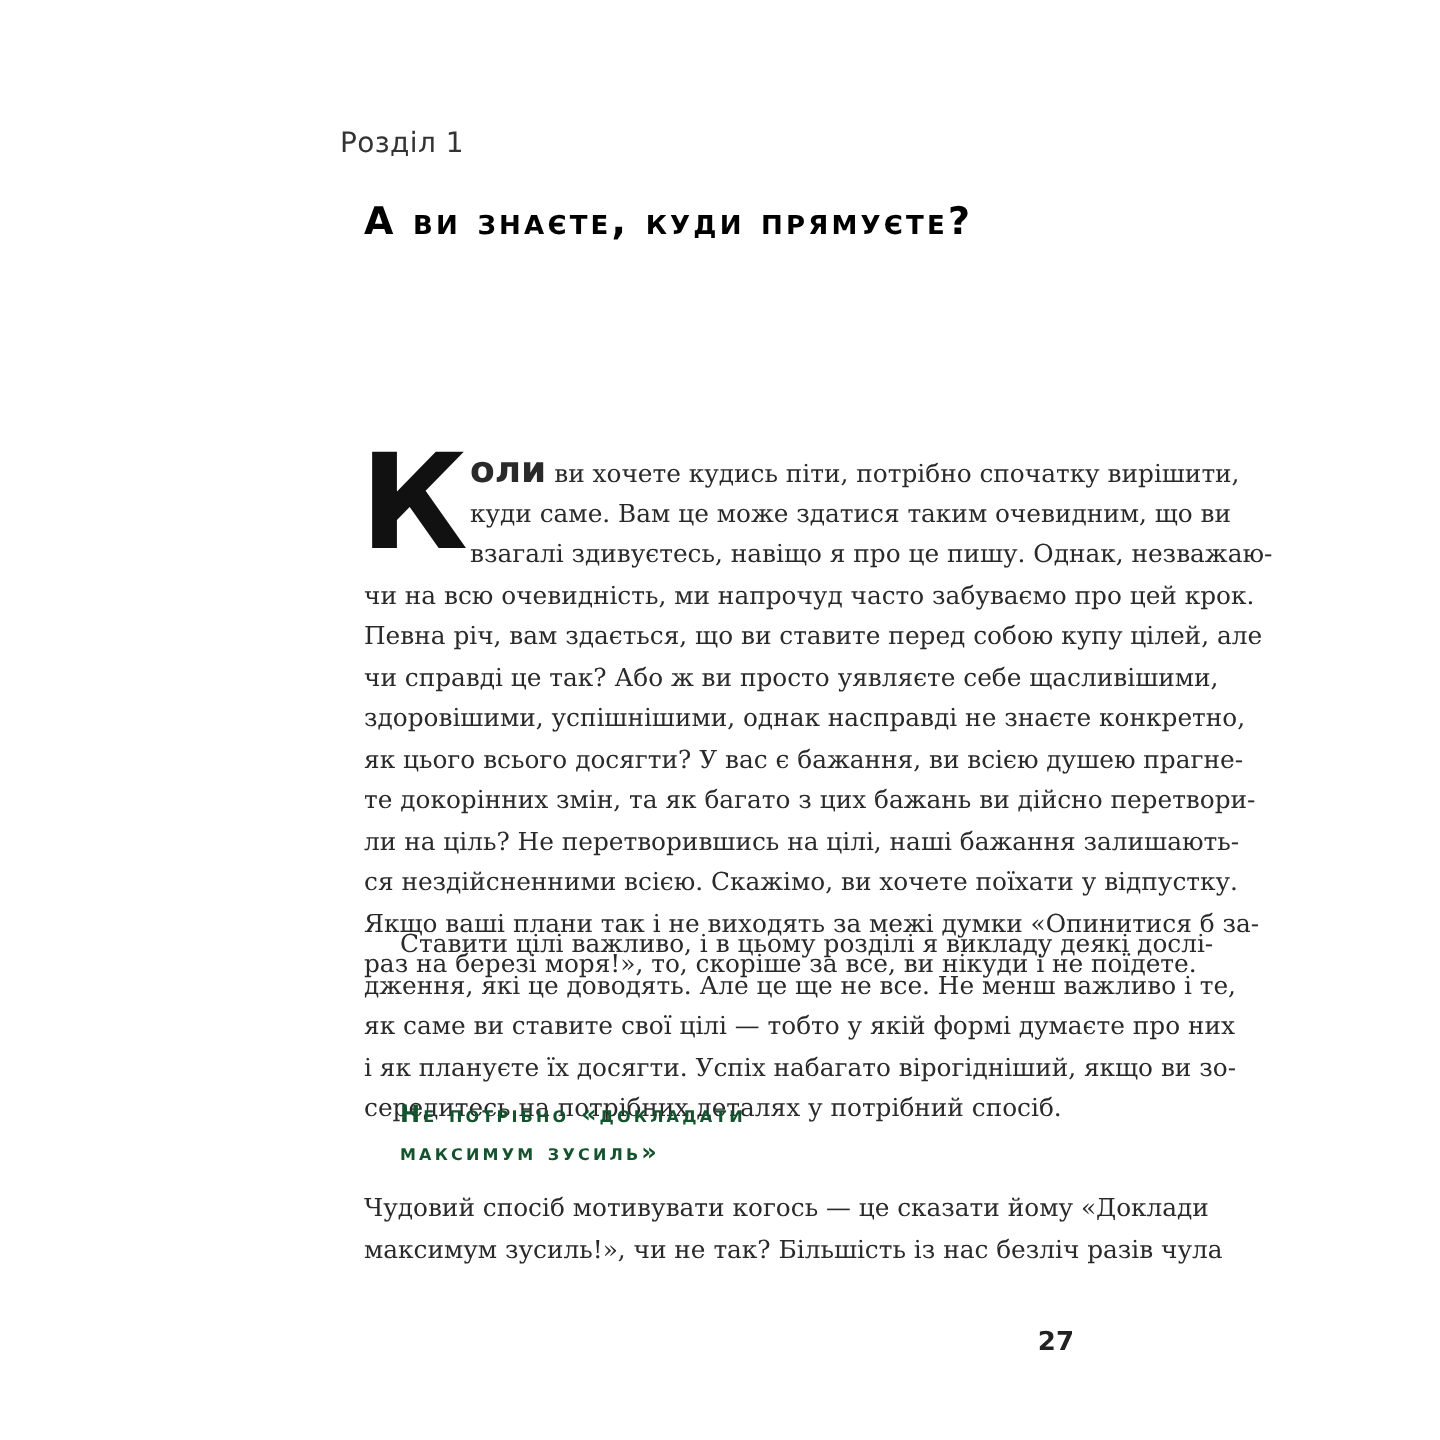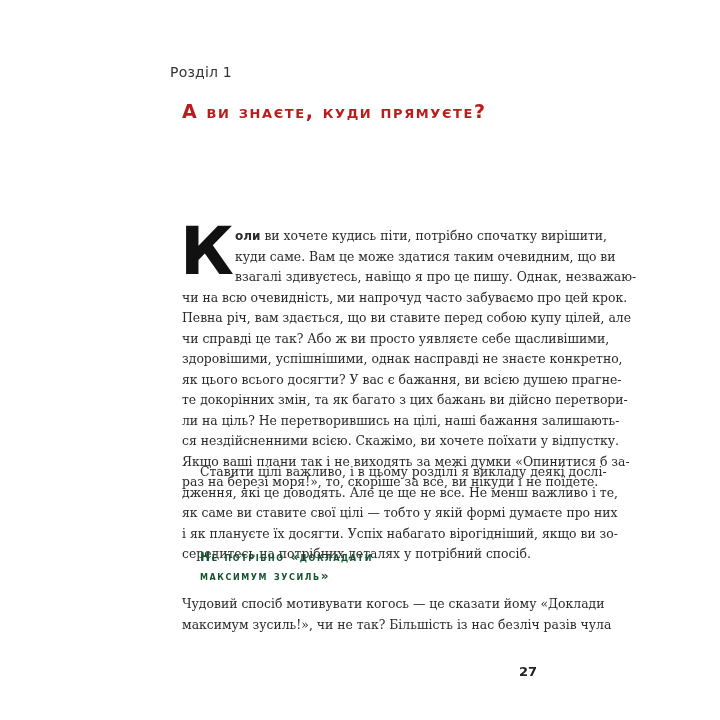--- a/index.html
+++ b/index.html
@@ -5,37 +5,37 @@
     html, body { margin: 0; padding: 0; background: #ffffff; }
     body { width: 720px; height: 720px; position: relative; overflow: hidden; }
     .page { position: absolute; left: 0; top: 0; width: 720px; height: 720px; background: #fff; }
     .chapter-label {
       position: absolute; left: 170px; top: 64px;
       font-family: "DejaVu Sans", sans-serif; font-size: 14px; color: #333;
       letter-spacing: 0.2px;
     }
     .chapter-title {
       position: absolute; left: 182px; top: 100px;
-      font-family: "DejaVu Sans", sans-serif; font-weight: bold; font-size: 19px; color: #b91c1c;
+      font-family: "DejaVu Sans", sans-serif; font-weight: bold; font-size: 19px; color: #000000;
       letter-spacing: 1.6px; font-variant: small-caps;
     }
     .body-text {
       font-family: "DejaVu Serif", serif; font-size: 12.4px; line-height: 20.5px;
       color: #2a2a2a; text-align: justify; margin: 0;
     }
     .line { display: block; white-space: nowrap; text-align: justify; text-align-last: justify; height: 20.5px; overflow: visible; }
     .line.last { text-align-last: left; }
     .indent { padding-left: 18px; }
     .dropcap {
       position: absolute; left: -2px; top: -4px;
       font-family: "DejaVu Sans", sans-serif; font-weight: bold; font-size: 66px; line-height: 60px;
       color: #111;
     }
     .after-cap { padding-left: 53px; }
-    .lead-word { font-family: "DejaVu Sans", sans-serif; font-weight: bold; font-size: 12px; }
+    .lead-word { font-family: "DejaVu Sans", sans-serif; font-weight: bold; font-size: 18px; }
     .p1 { position: absolute; left: 182px; top: 226px; width: 356px; }
     .p2 { position: absolute; left: 182px; top: 462px; width: 356px; }
     .subhead {
       position: absolute; left: 200px; top: 548px;
       font-family: "DejaVu Sans", sans-serif; font-weight: bold; font-size: 12px; color: #14532d;
       letter-spacing: 1.6px; font-variant: small-caps; line-height: 19px;
     }
     .p3 { position: absolute; left: 182px; top: 594px; width: 356px; }
     .page-number {
       position: absolute; right: 183px; top: 664px;

